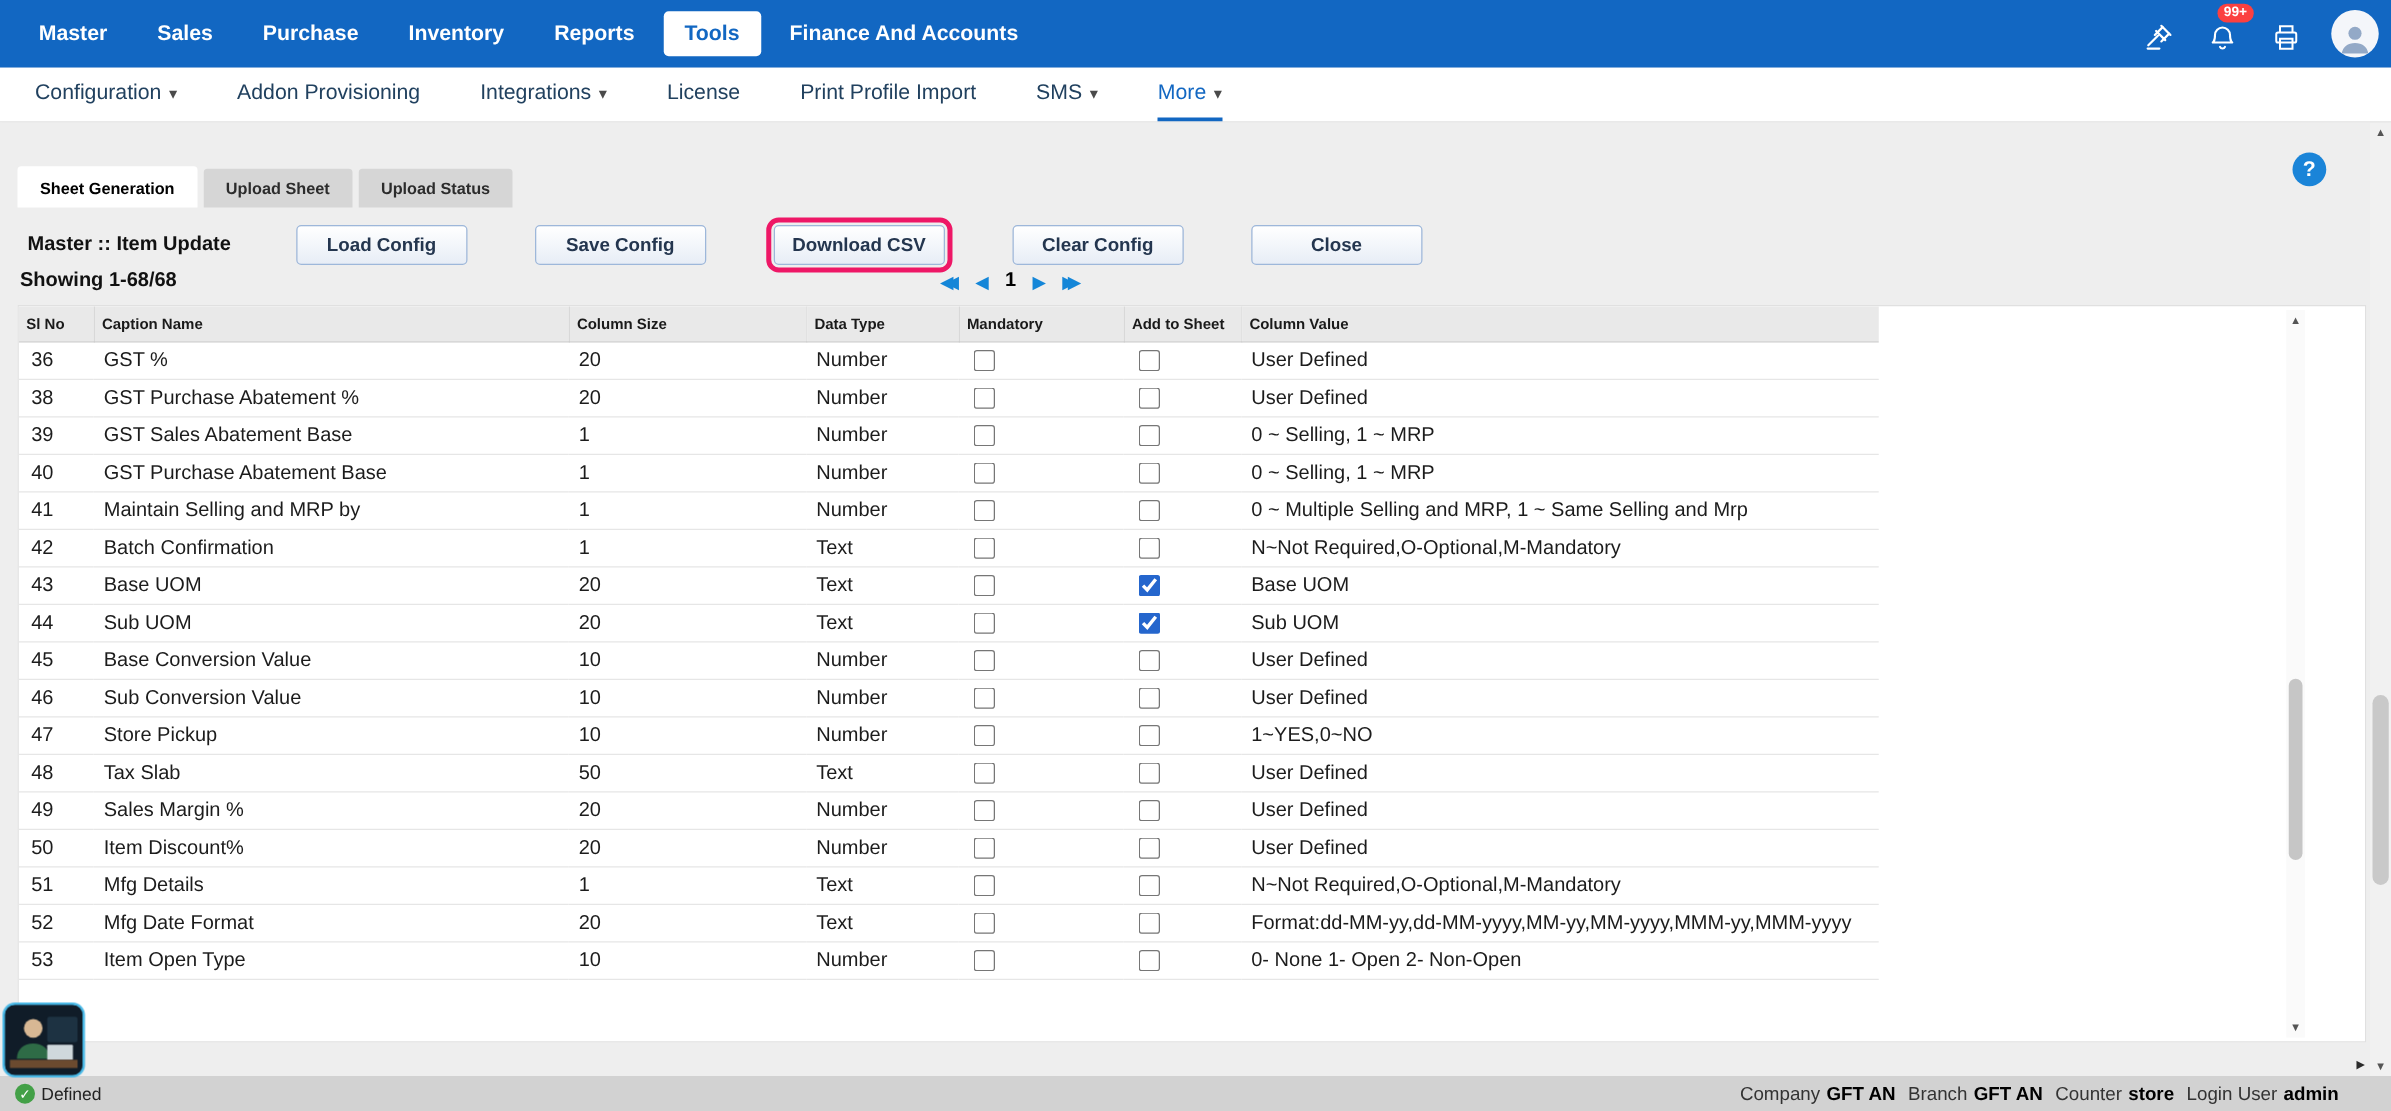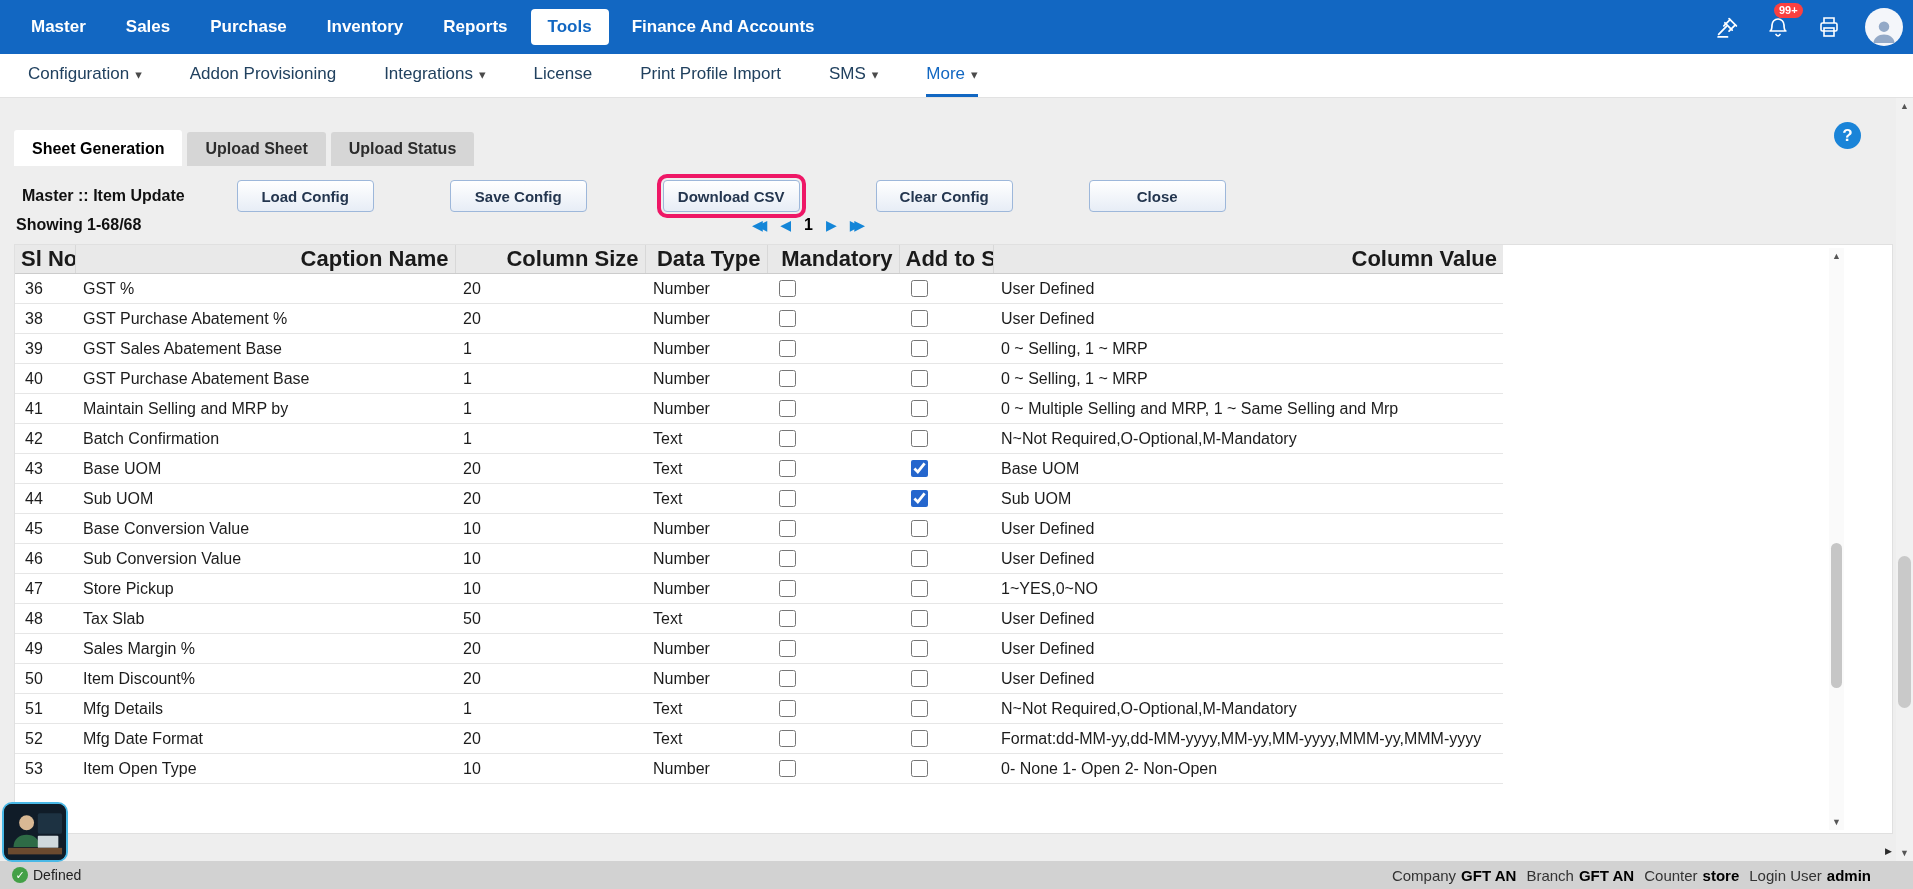--- a/index.html
+++ b/index.html
@@ -6,59 +6,59 @@
   html,body { width:1913px; height:889px; overflow:hidden; font-family:"Liberation Sans", sans-serif; background:#eeeeee; }
 
   
   .topnav { position:relative; height:54px; background:#1267c2; display:flex; align-items:center; padding:0 10px 0 14px; }
   .topnav-menu { display:flex; align-items:flex-start; gap:6px; }
   .topnav-item { color:#fff; font-weight:700; font-size:17px; padding:8px 17px; border-radius:4px; cursor:pointer; white-space:nowrap; }
   .topnav-item.active { background:#fff; color:#1267c2; }
   .topnav-right { margin-left:auto; display:flex; align-items:center; }
   .search-input { width:228px; height:33px; border:1px solid #cfcfcf; border-radius:3px; padding:0 10px; font-size:15px; outline:none; color:#333; margin-right:148px; font-family:inherit; }
   .search-input::placeholder { color:#8a8a8a; }
-  .top-icon { width:30px; height:30px; display:flex; align-items:center; justify-content:center; margin-left:21px; position:relative; cursor:pointer; }
+  .top-icon { width:30px; height:30px; display:flex; align-items:flex-end; justify-content:center; margin-left:21px; position:relative; cursor:pointer; }
   .badge { position:absolute; top:-9px; left:11px; background:#fb4040; color:#fff; font-size:11px; font-weight:700; padding:1px 5px; border-radius:9px; line-height:13px; }
   .avatar { width:38px; height:38px; border-radius:50%; background:#f4f6fa; margin-left:21px; display:flex; align-items:flex-end; justify-content:center; overflow:hidden; cursor:pointer; }
 
   
   .subnav { height:44px; background:#fff; display:flex; align-items:stretch; gap:48px; padding-left:28px; border-bottom:1px solid #e2e2e2; box-shadow:0 1px 2px rgba(0,0,0,.05); }
   .subnav-item { display:flex; align-items:center; gap:6px; font-size:17px; color:#21415f; cursor:pointer; border-bottom:3px solid transparent; white-space:nowrap; }
   .subnav-item.active { color:#1267c2; border-bottom-color:#1267c2; }
   .caret::before { content:"▾"; font-size:13px; color:#4a4a4a; }
 
   
   .content { position:relative; height:763px; padding:30px 20px 0 14px; background:#eeeeee; }
   .help { position:absolute; top:24px; right:52px; width:27px; height:27px; border-radius:50%; background:#1a84d8; color:#fff; font-weight:700; font-size:17px; display:flex; align-items:center; justify-content:center; cursor:pointer; }
 
   .tabs { display:flex; gap:5px; align-items:flex-end; height:38px; }
-  .tab { background:#d6d6d6; color:#2c2c2c; font-weight:700; font-size:16px; padding:8px 18px; border-radius:3px 3px 0 0; cursor:pointer; white-space:nowrap; }
+  .tab { background:#d6d6d6; color:#2c2c2c; font-weight:700; font-size:13px; padding:8px 18px; border-radius:3px 3px 0 0; cursor:pointer; white-space:nowrap; }
   .tab.active { background:#ffffff; color:#000; padding-top:10px; }
 
   .toolbar { display:flex; align-items:center; margin-top:12px; height:36px; }
   .context-label { font-weight:700; font-size:16px; color:#111; margin:0 52px 0 8px; white-space:nowrap; }
-  .toolbar-buttons { display:flex; align-items:flex-end;gap:22px; }
+  .toolbar-buttons { display:flex; align-items:flex-end; }
   .btn { min-width:137px; height:32px; margin-right:54px; background:linear-gradient(#ffffff,#e7edf6); border:1px solid #9db7da; border-radius:4px; font-weight:700; font-size:15px; color:#24364f; font-family:inherit; cursor:pointer; white-space:nowrap; padding:0 14px; }
   .btn.highlight { outline:4px solid #ee1766; outline-offset:2px; }
 
   .showing-row { position:relative; height:24px; }
   .showing { position:absolute; left:2px; top:2px; font-weight:700; font-size:16px; color:#111; }
   .pagination { position:absolute; left:738px; top:2px; display:flex; align-items:center; gap:13px; }
   .pg { color:#1486d8; font-size:14px; cursor:pointer; line-height:1; }
   .pg-first::before { content:"◀◀"; letter-spacing:-0.45em; padding-right:0.45em; }
   .pg-prev::before  { content:"◀"; }
   .pg-next::before  { content:"▶"; }
   .pg-last::before  { content:"▶▶"; letter-spacing:-0.45em; padding-right:0.45em; }
   .pg-current { font-weight:700; font-size:16px; color:#000; }
 
   
   .table-panel { position:relative; margin-top:6px; height:590px; background:#fff; overflow:hidden; border:1px solid #e0e0e0; }
   table.grid { border-collapse:collapse; table-layout:fixed; width:1488px; }
   .w-sl{width:60px} .w-caption{width:380px} .w-size{width:190px} .w-type{width:122px} .w-mand{width:132px} .w-add{width:94px} .w-value{width:510px}
-  .grid th { background:#e9e9e9; font-size:22px; font-weight:700; color:#1a1a1a; height:28px; border-right:1px solid #d8d8d8; border-bottom:1px solid #cccccc; text-align:right; padding:0 6px; white-space:nowrap; overflow:hidden; }
+  .grid th { background:#e9e9e9; font-size:12px; font-weight:700; color:#1a1a1a; height:28px; border-right:1px solid #d8d8d8; border-bottom:1px solid #cccccc; text-align:left; padding:0 6px; white-space:nowrap; overflow:hidden; }
   .grid th:last-child { border-right:none; }
   .grid td { font-size:16px; color:#1c1c1c; padding:6px 8px 5px; border-bottom:1px solid #e6e6e6; vertical-align:middle; word-wrap:break-word; }
   .grid td.c-sl { padding-left:10px; }
   .grid td.c-check { padding-left:12px; }
   .grid input[type=checkbox] { width:17px; height:17px; accent-color:#2566cd; cursor:pointer; display:block; }
 
   .inner-scrollbar { position:absolute; top:3px; bottom:3px; right:48px; width:15px; background:#fafafa; }
   .sb-arrow { position:absolute; left:0; width:100%; text-align:center; font-size:9px; color:#555; cursor:pointer; line-height:12px; }
   .sb-arrow.up { top:2px; } .sb-arrow.up::before { content:"▲"; }
   .sb-arrow.down { bottom:2px; } .sb-arrow.down::before { content:"▼"; }

